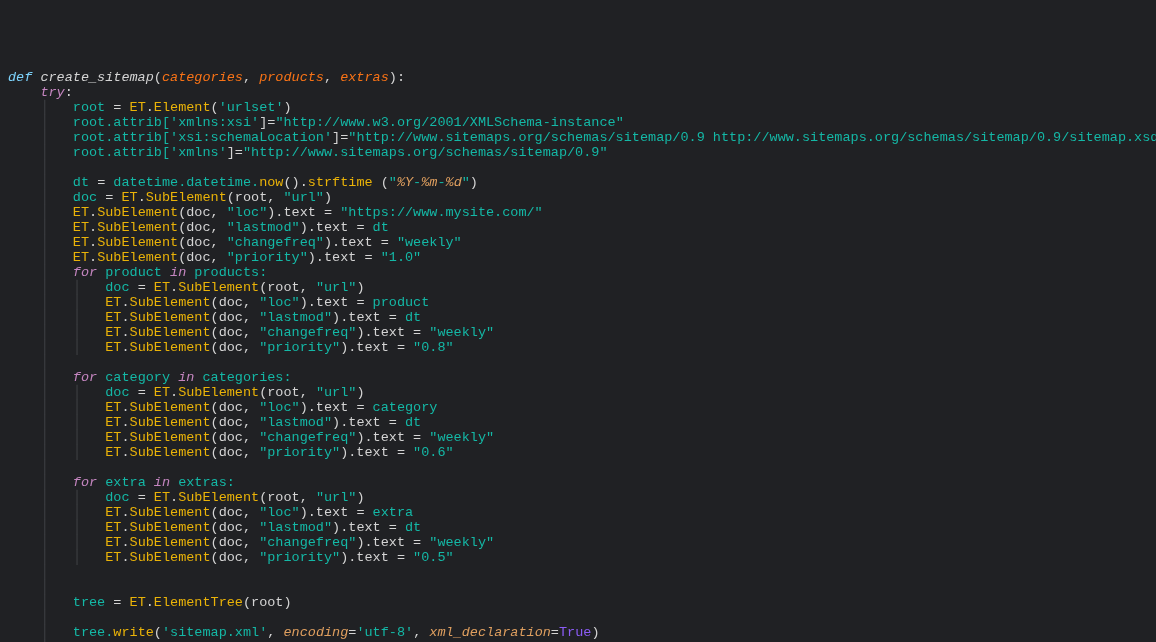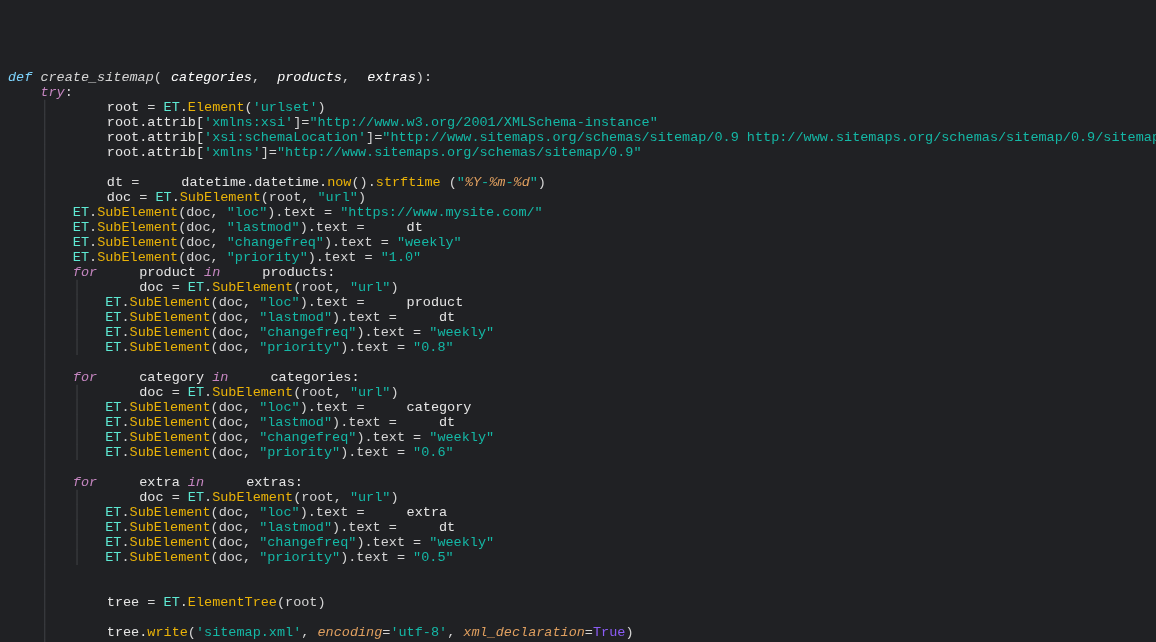--- a/index.html
+++ b/index.html
@@ -10,28 +10,28 @@
   line-height: 15px;
   color: #d4d4d4;
   padding: 10px 8px;
   white-space: pre;
   overflow-x: auto;
 }
 .code-line { display: block; min-height: 15px; }
 .kw { color: #C586C0; font-style: italic; text-align: right; }
 .def { color: #7dd3fc; font-style: italic; }
 .fn { color: #d4d4d4; font-style: italic; }
-.param { color: #ffffff; font-style: italic; margin-left: 9px; }
+.param { color: #f97316; font-style: italic; }
 .paramk { color: #df9f5f; font-style: italic; }
 .op { color: #d4d4d4; }
 .punct { color: #d4d4d4; }
-.cls { color: #5eead4; text-align: center; }
+.cls { color: #eab308; text-align: center; }
 .method { color: #eab308; }
 .str { color: #14b8a6; }
-.var { color: #e5e5e5; margin-left: 34px; }
+.var { color: #14b8a6; }
 .bool { color: #8b5cf6; }
 .guide { color: #404346; }
 </style>
 </head>
 <body>
 
 
 
 <div id="code-editor"><span class="code-line"><span class="def">def </span><span class="fn">create_sitemap</span><span class="punct">(</span><span class="param">categories</span><span class="punct">, </span><span class="param">products</span><span class="punct">, </span><span class="param">extras</span><span class="punct">):</span></span><span class="code-line"><span class="guide">    </span><span class="kw">try</span><span class="punct">:</span></span><span class="code-line"><span class="guide">    │   </span><span class="var">root </span><span class="op">= </span><span class="cls">ET</span><span class="punct">.</span><span class="method">Element</span><span class="punct">(</span><span class="str">'urlset'</span><span class="punct">)</span></span><span class="code-line"><span class="guide">    │   </span><span class="var">root.attrib[</span><span class="str">'xmlns:xsi'</span><span class="punct">]</span><span class="op">=</span><span class="str">"http://www.w3.org/2001/XMLSchema-instance"</span></span><span class="code-line"><span class="guide">    │   </span><span class="var">root.attrib[</span><span class="str">'xsi:schemaLocation'</span><span class="punct">]</span><span class="op">=</span><span class="str">"http://www.sitemaps.org/schemas/sitemap/0.9 http://www.sitemaps.org/schemas/sitemap/0.9/sitemap.xsd"</span></span><span class="code-line"><span class="guide">    │   </span><span class="var">root.attrib[</span><span class="str">'xmlns'</span><span class="punct">]</span><span class="op">=</span><span class="str">"http://www.sitemaps.org/schemas/sitemap/0.9"</span></span><span class="code-line"><span class="guide">    │</span></span><span class="code-line"><span class="guide">    │   </span><span class="var">dt </span><span class="op">= </span><span class="var">datetime.datetime.</span><span class="method">now</span><span class="punct">().</span><span class="method">strftime</span><span class="punct"> (</span><span class="str">"</span><span class="paramk">%Y</span><span class="str">-</span><span class="paramk">%m</span><span class="str">-</span><span class="paramk">%d</span><span class="str">"</span><span class="punct">)</span></span><span class="code-line"><span class="guide">    │   </span><span class="var">doc </span><span class="op">= </span><span class="cls">ET</span><span class="punct">.</span><span class="method">SubElement</span><span class="punct">(root, </span><span class="str">"url"</span><span class="punct">)</span></span><span class="code-line"><span class="guide">    │   </span><span class="cls">ET</span><span class="punct">.</span><span class="method">SubElement</span><span class="punct">(doc, </span><span class="str">"loc"</span><span class="punct">).text </span><span class="op">= </span><span class="str">"https://www.mysite.com/"</span></span><span class="code-line"><span class="guide">    │   </span><span class="cls">ET</span><span class="punct">.</span><span class="method">SubElement</span><span class="punct">(doc, </span><span class="str">"lastmod"</span><span class="punct">).text </span><span class="op">= </span><span class="var">dt</span></span><span class="code-line"><span class="guide">    │   </span><span class="cls">ET</span><span class="punct">.</span><span class="method">SubElement</span><span class="punct">(doc, </span><span class="str">"changefreq"</span><span class="punct">).text </span><span class="op">= </span><span class="str">"weekly"</span></span><span class="code-line"><span class="guide">    │   </span><span class="cls">ET</span><span class="punct">.</span><span class="method">SubElement</span><span class="punct">(doc, </span><span class="str">"priority"</span><span class="punct">).text </span><span class="op">= </span><span class="str">"1.0"</span></span><span class="code-line"><span class="guide">    │   </span><span class="kw">for</span><span class="var"> product </span><span class="kw">in</span><span class="var"> products:</span></span><span class="code-line"><span class="guide">    │   │   </span><span class="var">doc </span><span class="op">= </span><span class="cls">ET</span><span class="punct">.</span><span class="method">SubElement</span><span class="punct">(root, </span><span class="str">"url"</span><span class="punct">)</span></span><span class="code-line"><span class="guide">    │   │   </span><span class="cls">ET</span><span class="punct">.</span><span class="method">SubElement</span><span class="punct">(doc, </span><span class="str">"loc"</span><span class="punct">).text </span><span class="op">= </span><span class="var">product</span></span><span class="code-line"><span class="guide">    │   │   </span><span class="cls">ET</span><span class="punct">.</span><span class="method">SubElement</span><span class="punct">(doc, </span><span class="str">"lastmod"</span><span class="punct">).text </span><span class="op">= </span><span class="var">dt</span></span><span class="code-line"><span class="guide">    │   │   </span><span class="cls">ET</span><span class="punct">.</span><span class="method">SubElement</span><span class="punct">(doc, </span><span class="str">"changefreq"</span><span class="punct">).text </span><span class="op">= </span><span class="str">"weekly"</span></span><span class="code-line"><span class="guide">    │   │   </span><span class="cls">ET</span><span class="punct">.</span><span class="method">SubElement</span><span class="punct">(doc, </span><span class="str">"priority"</span><span class="punct">).text </span><span class="op">= </span><span class="str">"0.8"</span></span><span class="code-line"><span class="guide">    │</span></span><span class="code-line"><span class="guide">    │   </span><span class="kw">for</span><span class="var"> category </span><span class="kw">in</span><span class="var"> categories:</span></span><span class="code-line"><span class="guide">    │   │   </span><span class="var">doc </span><span class="op">= </span><span class="cls">ET</span><span class="punct">.</span><span class="method">SubElement</span><span class="punct">(root, </span><span class="str">"url"</span><span class="punct">)</span></span><span class="code-line"><span class="guide">    │   │   </span><span class="cls">ET</span><span class="punct">.</span><span class="method">SubElement</span><span class="punct">(doc, </span><span class="str">"loc"</span><span class="punct">).text </span><span class="op">= </span><span class="var">category</span></span><span class="code-line"><span class="guide">    │   │   </span><span class="cls">ET</span><span class="punct">.</span><span class="method">SubElement</span><span class="punct">(doc, </span><span class="str">"lastmod"</span><span class="punct">).text </span><span class="op">= </span><span class="var">dt</span></span><span class="code-line"><span class="guide">    │   │   </span><span class="cls">ET</span><span class="punct">.</span><span class="method">SubElement</span><span class="punct">(doc, </span><span class="str">"changefreq"</span><span class="punct">).text </span><span class="op">= </span><span class="str">"weekly"</span></span><span class="code-line"><span class="guide">    │   │   </span><span class="cls">ET</span><span class="punct">.</span><span class="method">SubElement</span><span class="punct">(doc, </span><span class="str">"priority"</span><span class="punct">).text </span><span class="op">= </span><span class="str">"0.6"</span></span><span class="code-line"><span class="guide">    │</span></span><span class="code-line"><span class="guide">    │   </span><span class="kw">for</span><span class="var"> extra </span><span class="kw">in</span><span class="var"> extras:</span></span><span class="code-line"><span class="guide">    │   │   </span><span class="var">doc </span><span class="op">= </span><span class="cls">ET</span><span class="punct">.</span><span class="method">SubElement</span><span class="punct">(root, </span><span class="str">"url"</span><span class="punct">)</span></span><span class="code-line"><span class="guide">    │   │   </span><span class="cls">ET</span><span class="punct">.</span><span class="method">SubElement</span><span class="punct">(doc, </span><span class="str">"loc"</span><span class="punct">).text </span><span class="op">= </span><span class="var">extra</span></span><span class="code-line"><span class="guide">    │   │   </span><span class="cls">ET</span><span class="punct">.</span><span class="method">SubElement</span><span class="punct">(doc, </span><span class="str">"lastmod"</span><span class="punct">).text </span><span class="op">= </span><span class="var">dt</span></span><span class="code-line"><span class="guide">    │   │   </span><span class="cls">ET</span><span class="punct">.</span><span class="method">SubElement</span><span class="punct">(doc, </span><span class="str">"changefreq"</span><span class="punct">).text </span><span class="op">= </span><span class="str">"weekly"</span></span><span class="code-line"><span class="guide">    │   │   </span><span class="cls">ET</span><span class="punct">.</span><span class="method">SubElement</span><span class="punct">(doc, </span><span class="str">"priority"</span><span class="punct">).text </span><span class="op">= </span><span class="str">"0.5"</span></span><span class="code-line"><span class="guide">    │</span></span><span class="code-line"><span class="guide">    │</span></span><span class="code-line"><span class="guide">    │   </span><span class="var">tree </span><span class="op">= </span><span class="cls">ET</span><span class="punct">.</span><span class="method">ElementTree</span><span class="punct">(root)</span></span><span class="code-line"><span class="guide">    │</span></span><span class="code-line"><span class="guide">    │   </span><span class="var">tree.</span><span class="method">write</span><span class="punct">(</span><span class="str">'sitemap.xml'</span><span class="punct">, </span><span class="paramk">encoding</span><span class="op">=</span><span class="str">'utf-8'</span><span class="punct">, </span><span class="paramk">xml_declaration</span><span class="op">=</span><span class="bool">True</span><span class="punct">)</span></span><span class="code-line"><span class="guide">    │   </span><span class="kw">return</span><span class="var"> </span><span class="bool">True</span></span></div>
 

